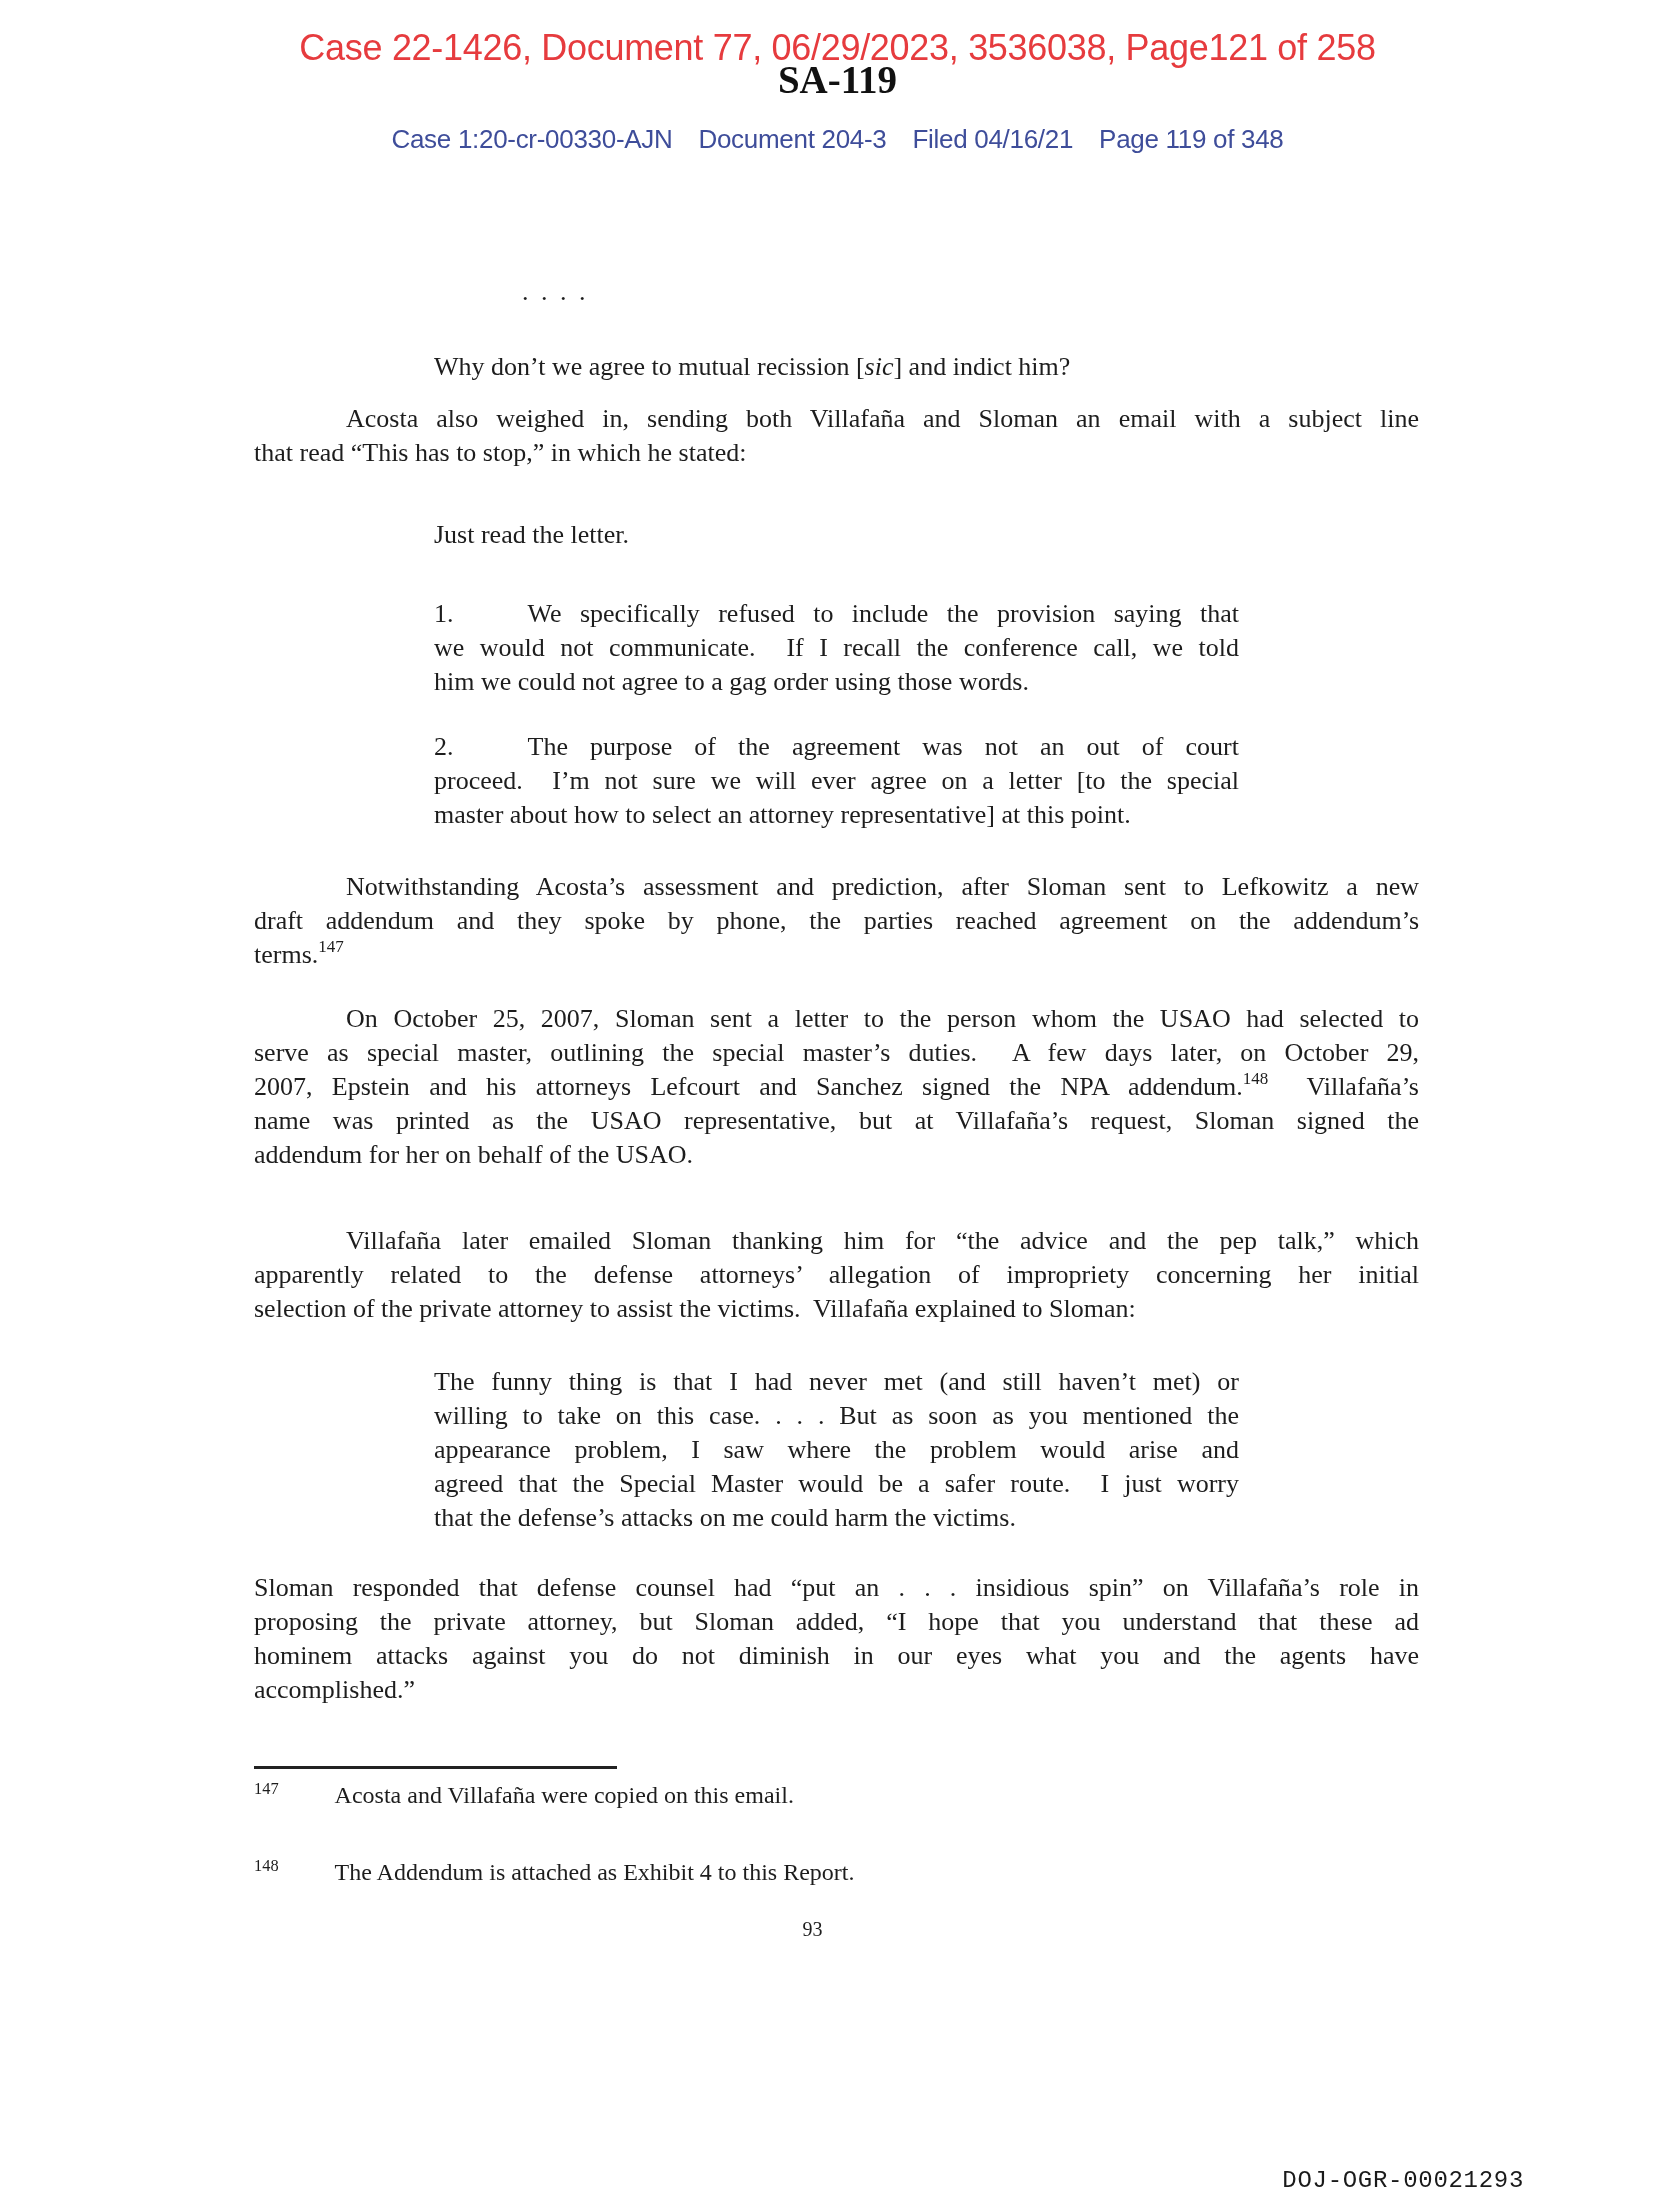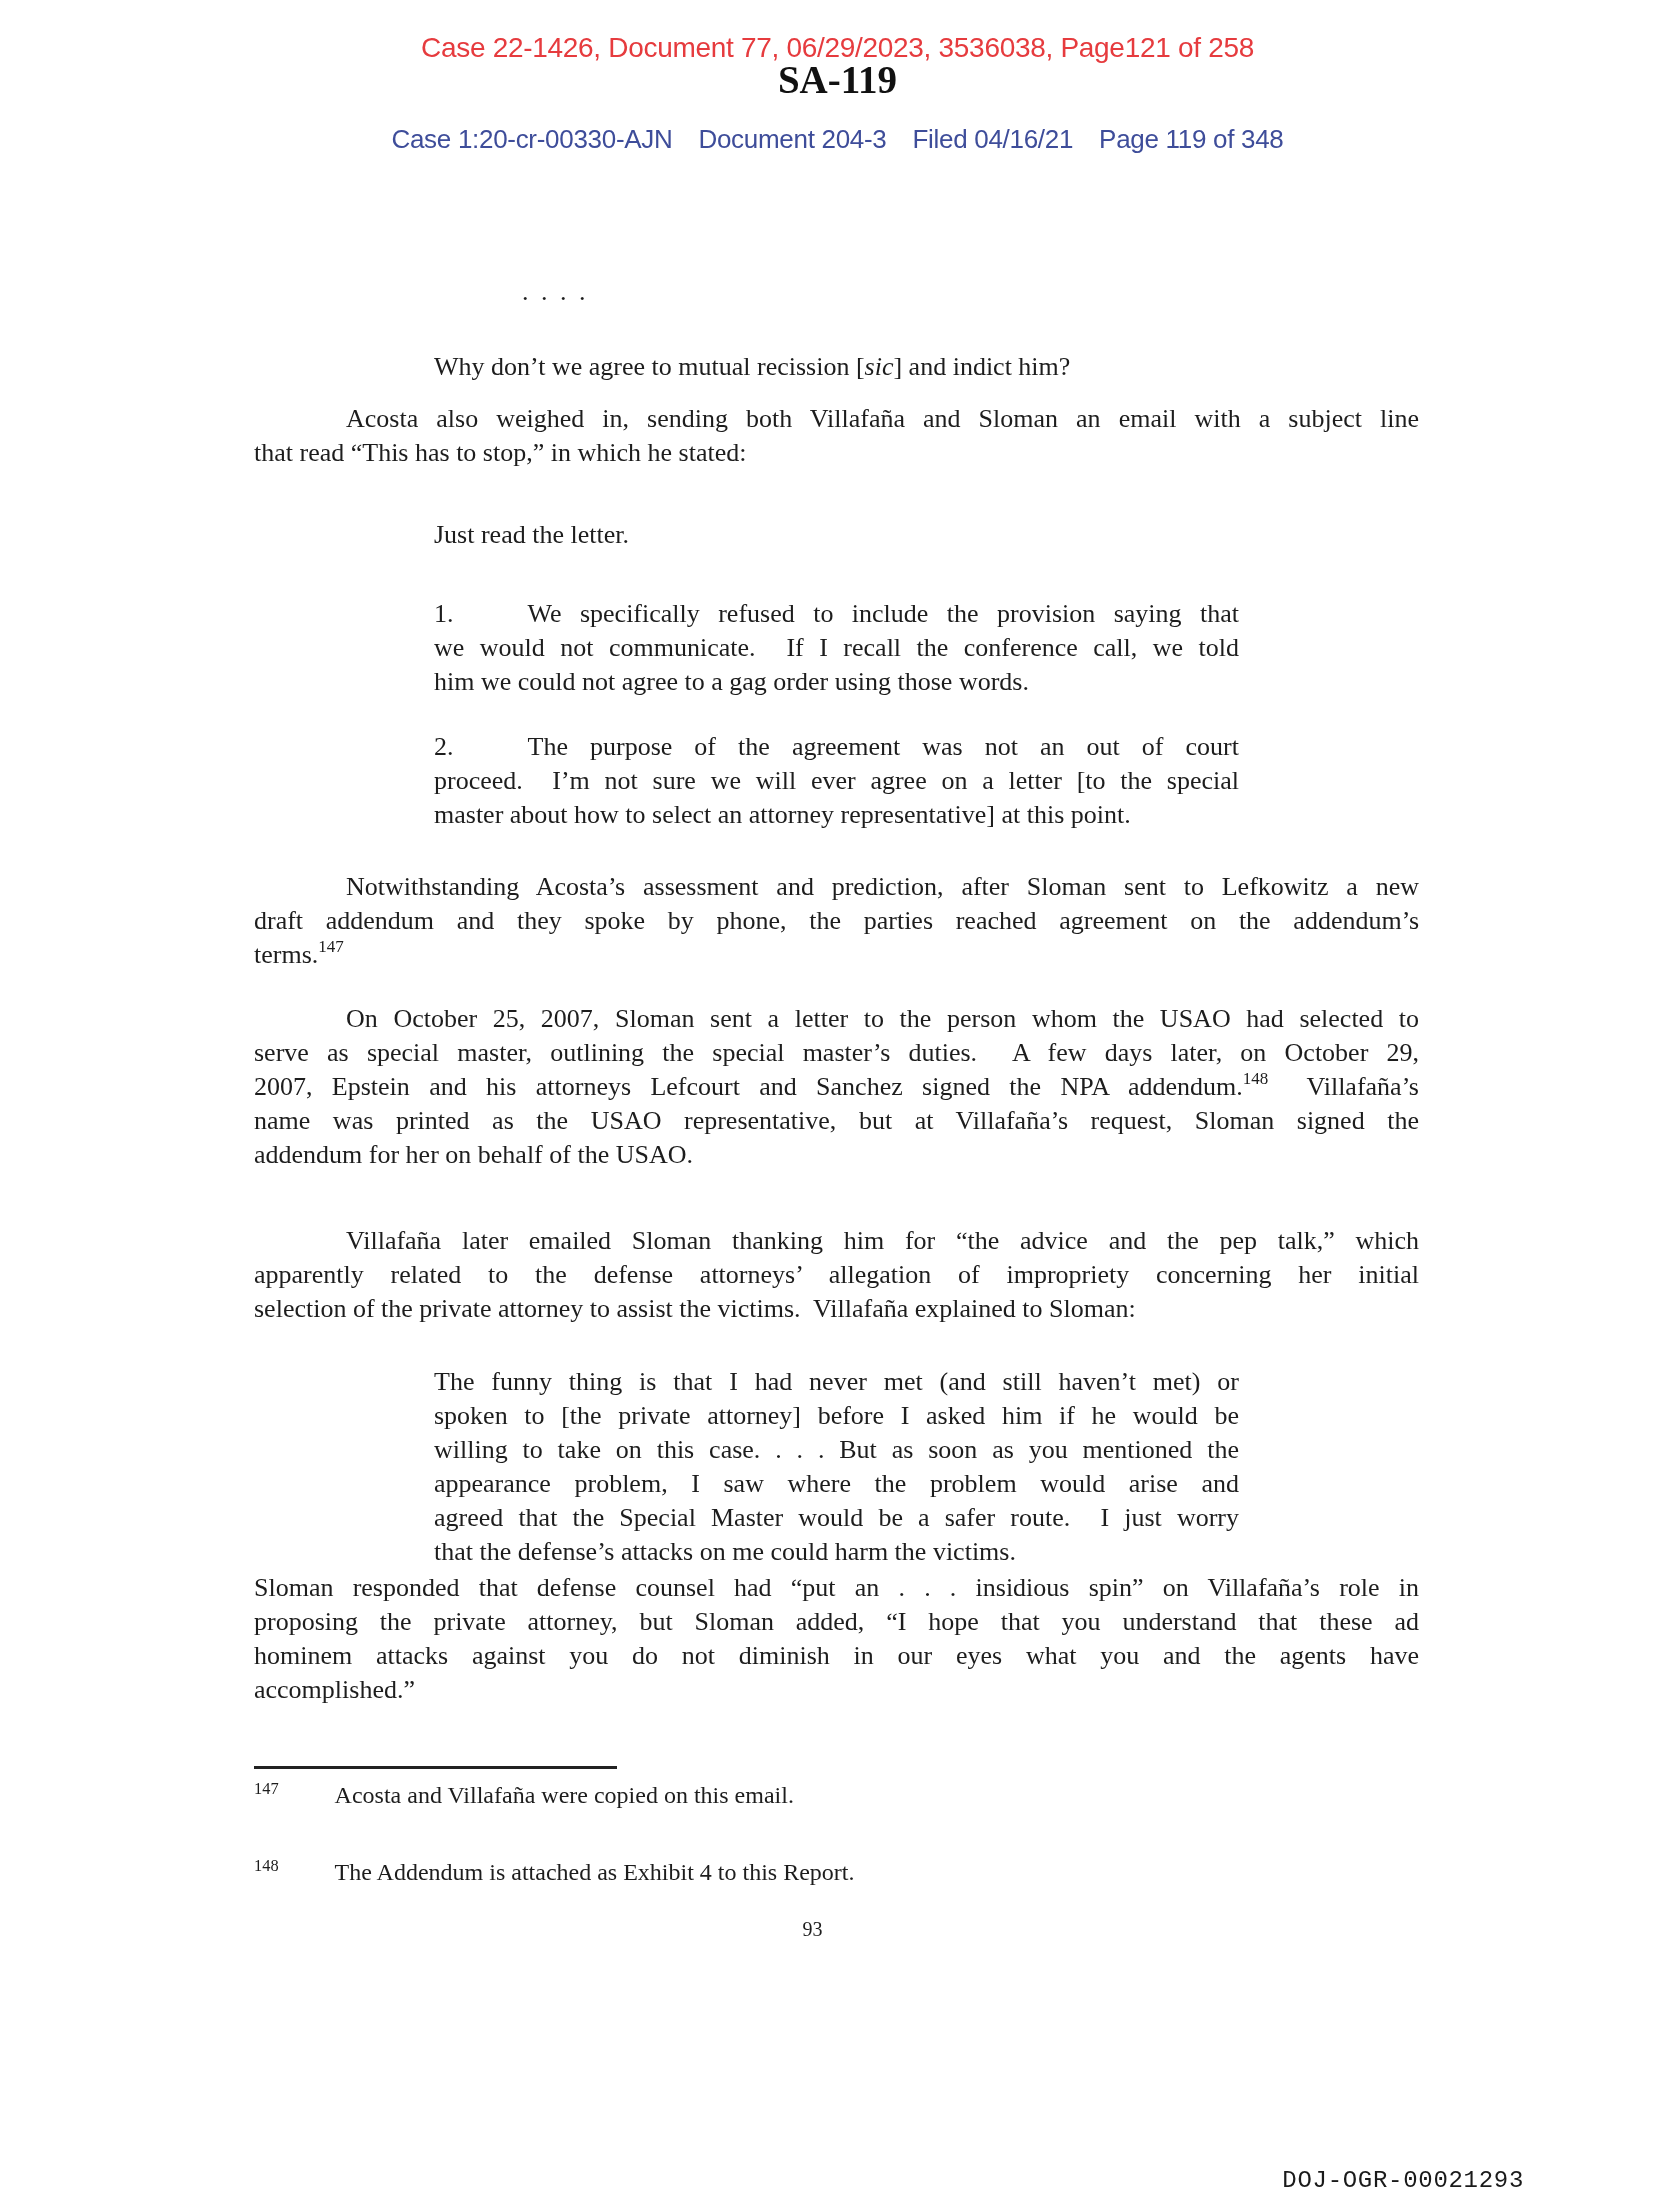--- a/index.html
+++ b/index.html
@@ -12,21 +12,21 @@
     color: #1d1d1d;
     font-family: "Liberation Serif", serif;
   }
   .abs { position: absolute; }
 
   
   .hdr-red {
     left: 0; top: 33px; width: 1675px;
     text-align: center;
     font-family: "Liberation Sans", sans-serif;
-    font-size: 28px; line-height: 30px;
+    font-size: 36px; line-height: 30px;
     color: var(--stamp-red, #e63b3e);
     letter-spacing: -0.3px;
   }
   .hdr-sa {
     left: 0; top: 59px; width: 1675px;
     text-align: center;
     font-family: "Liberation Serif", serif;
     font-weight: bold;
     font-size: 39px; line-height: 41px;
     color: #111;
@@ -150,21 +150,20 @@
     </div>
 
   <div class="abs body-block p-indent" style="top:1200px;margin-top:24px;">
       <div class="tl">Villafaña later emailed Sloman thanking him for “the advice and the pep talk,” which</div>
       <div class="tl">apparently related to the defense attorneys’ allegation of impropriety concerning her initial</div>
       <div class="tl last">selection of the private attorney to assist the victims.&nbsp; Villafaña explained to Sloman:</div>
     </div>
 
   <div class="abs quote-block" style="top:1337px;">
       <div class="tl">The funny thing is that I had never met (and still haven’t met) or</div>
-      <div class="tl">spoken to [the private attorney] before I asked him if he would be</div>
       <div class="tl">willing to take on this case. . . . But as soon as you mentioned the</div>
       <div class="tl">appearance problem, I saw where the problem would arise and</div>
       <div class="tl">agreed that the Special Master would be a safer route.&nbsp; I just worry</div>
       <div class="tl last">that the defense’s attacks on me could harm the victims.</div>
     </div>
 
   <div class="abs body-block" style="top:1571px;">
       <div class="tl">Sloman responded that defense counsel had “put an . . . insidious spin” on Villafaña’s role in</div>
       <div class="tl">proposing the private attorney, but Sloman added, “I hope that you understand that these ad</div>
       <div class="tl">hominem attacks against you do not diminish in our eyes what you and the agents have</div>

